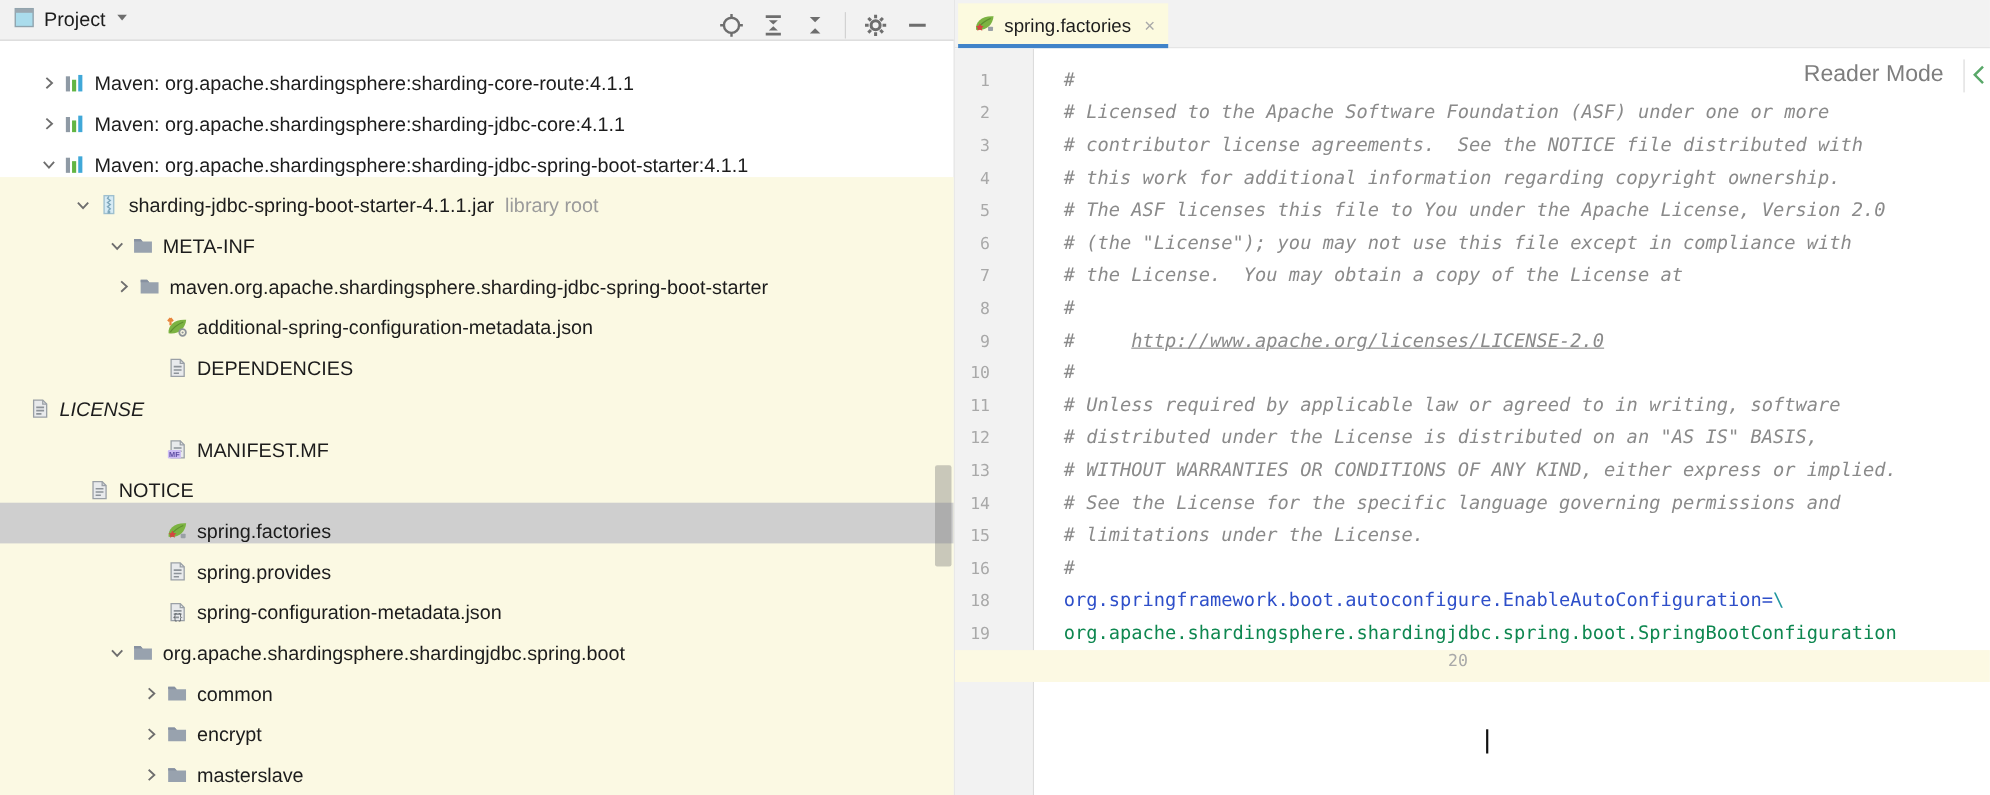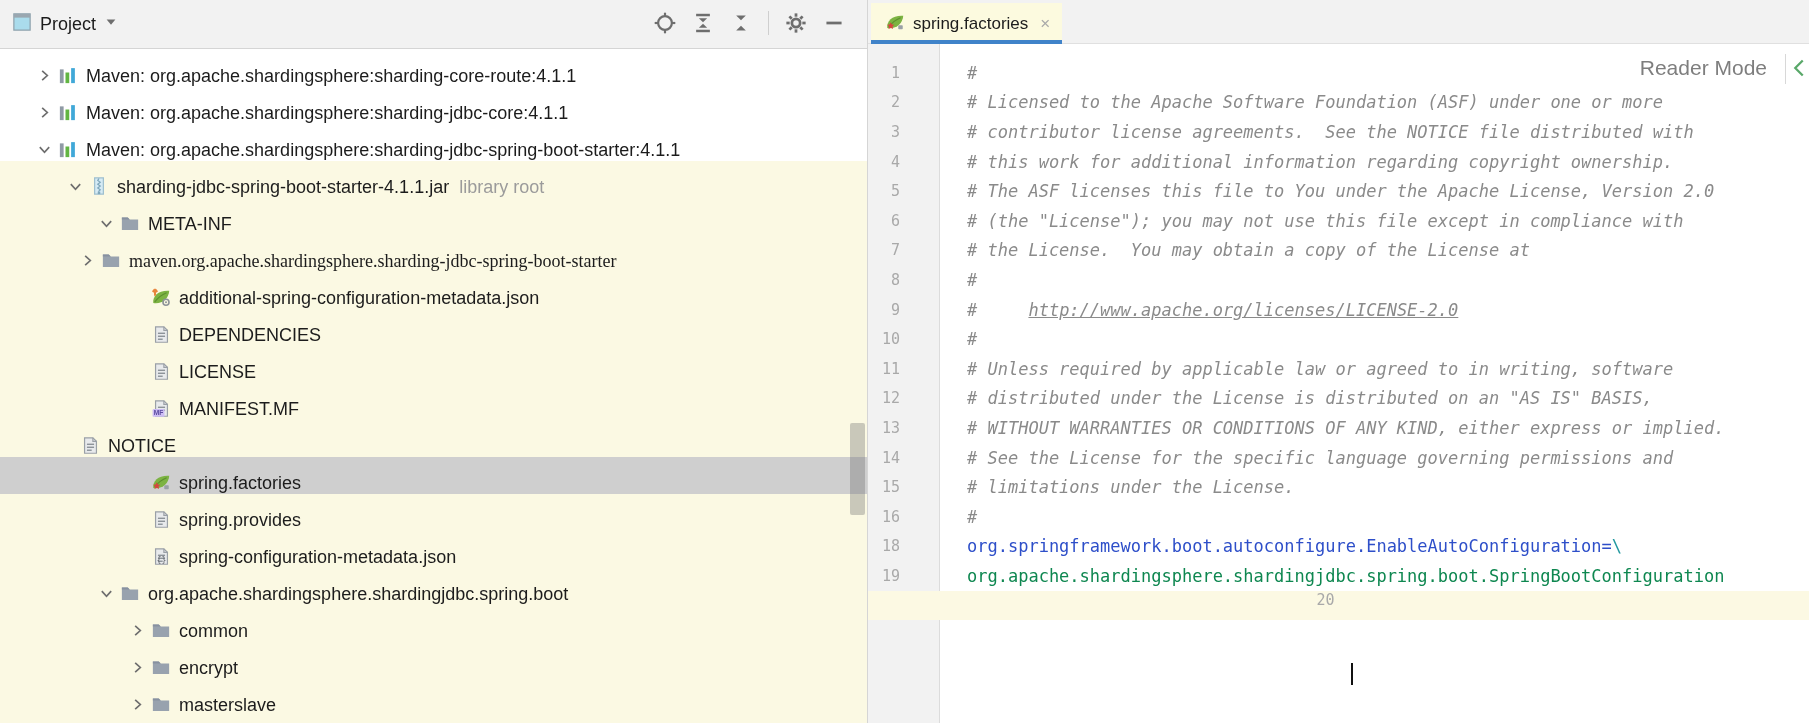--- a/index.html
+++ b/index.html
@@ -3,21 +3,21 @@
 <meta charset="utf-8">
 <style>
   html,body{margin:0;padding:0;}
   body{width:1809px;height:723px;overflow:hidden;background:#fff;
        font-family:"Liberation Sans",sans-serif;position:relative;}
   #stage{position:absolute;inset:0;width:1809px;height:723px;}
 
   
   #project-panel{position:absolute;left:0;top:0;width:868px;height:723px;
     background:#fff;border-right:1px solid var(--border);box-sizing:border-box;}
-  #panel-header{position:absolute;left:0;top:0;width:100%;height:49px;
+  #panel-header{position:absolute;left:0;top:0;width:100%;height:37px;
     background:var(--chrome);border-bottom:1px solid var(--border);box-sizing:border-box;
     display:flex;align-items:center;}
   #panel-title-group{display:flex;align-items:center;gap:8px;padding-left:12px;cursor:pointer;}
   #panel-title{font-size:18px;color:#1c1c1c;}
   #panel-toolbar{position:absolute;right:18px;top:0;height:45px;display:flex;align-items:center;gap:8px;}
   .tbtn{width:30px;height:30px;display:flex;align-items:center;justify-content:center;border-radius:4px;cursor:pointer;}
   .tb-sep{width:1px;height:24px;background:#cfcfcf;margin:0 4px;}
 
   #lib-zone{position:absolute;left:0;top:161px;right:0;bottom:0;background:var(--lib-yellow);}
   #tree{position:absolute;left:0;top:45px;right:0;bottom:0;overflow:hidden;}
@@ -139,21 +139,21 @@
             </svg>
           </span>
           <span class="ticon">
             <svg width="20" height="20" viewBox="0 0 16 16">
               <path d="M1.5 3.5 H6.2 L7.8 5.2 H14.5 V13.5 H1.5 Z" fill="#98a2ae"></path>
               <path d="M1.5 3.5 H6.2 L7.8 5.2 H1.5 Z" fill="#8791a0"></path>
             </svg>
           </span>
           <span class="tlabel">META-INF</span>
         </div>
-        <div class="trow" style="padding-left: 75px; font-family: Liberation Serif, serif;">
+        <div class="trow" style="padding-left: 100px;">
           <span class="tchev">
             <svg width="15" height="15" viewBox="0 0 16 16" fill="none" stroke="#6e6e6e" stroke-width="1.8">
               <polyline points="5.5,3 11,8 5.5,13"></polyline>
             </svg>
           </span>
           <span class="ticon">
             <svg width="20" height="20" viewBox="0 0 16 16">
               <path d="M1.5 3.5 H6.2 L7.8 5.2 H14.5 V13.5 H1.5 Z" fill="#98a2ae"></path>
               <path d="M1.5 3.5 H6.2 L7.8 5.2 H1.5 Z" fill="#8791a0"></path>
             </svg>
@@ -179,21 +179,21 @@
             <svg width="19" height="19" viewBox="0 0 16 16">
   <path d="M3 1.5h7l3 3V14.5H3z" fill="#e8eaec" stroke="#9aa0a6"></path>
   <path d="M10 1.5v3h3" fill="none" stroke="#9aa0a6"></path>
   <line x1="5" y1="7" x2="11" y2="7" stroke="#8d9399" stroke-width="1.2"></line>
   <line x1="5" y1="9.5" x2="11" y2="9.5" stroke="#8d9399" stroke-width="1.2"></line>
   <line x1="5" y1="12" x2="9" y2="12" stroke="#8d9399" stroke-width="1.2"></line>
             </svg>
           </span>
           <span class="tlabel">DEPENDENCIES</span>
         </div>
-        <div class="trow" style="padding-left: 125px;">
+        <div class="trow" style=" font-style: italic;">
           <span class="tchev"></span>
           <span class="ticon">
             <svg width="19" height="19" viewBox="0 0 16 16">
   <path d="M3 1.5h7l3 3V14.5H3z" fill="#e8eaec" stroke="#9aa0a6"></path>
   <path d="M10 1.5v3h3" fill="none" stroke="#9aa0a6"></path>
   <line x1="5" y1="7" x2="11" y2="7" stroke="#8d9399" stroke-width="1.2"></line>
   <line x1="5" y1="9.5" x2="11" y2="9.5" stroke="#8d9399" stroke-width="1.2"></line>
   <line x1="5" y1="12" x2="9" y2="12" stroke="#8d9399" stroke-width="1.2"></line>
             </svg>
           </span>

